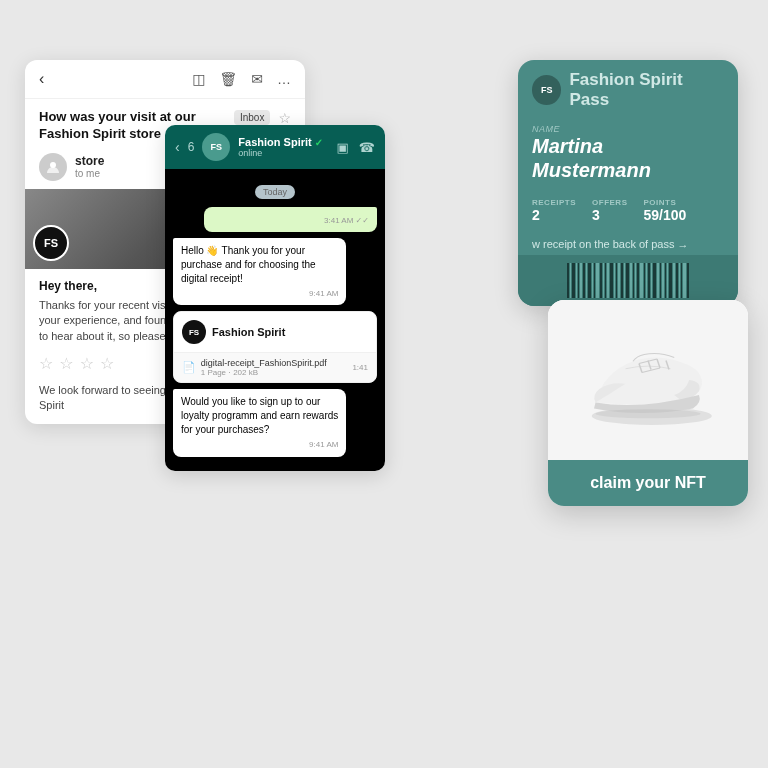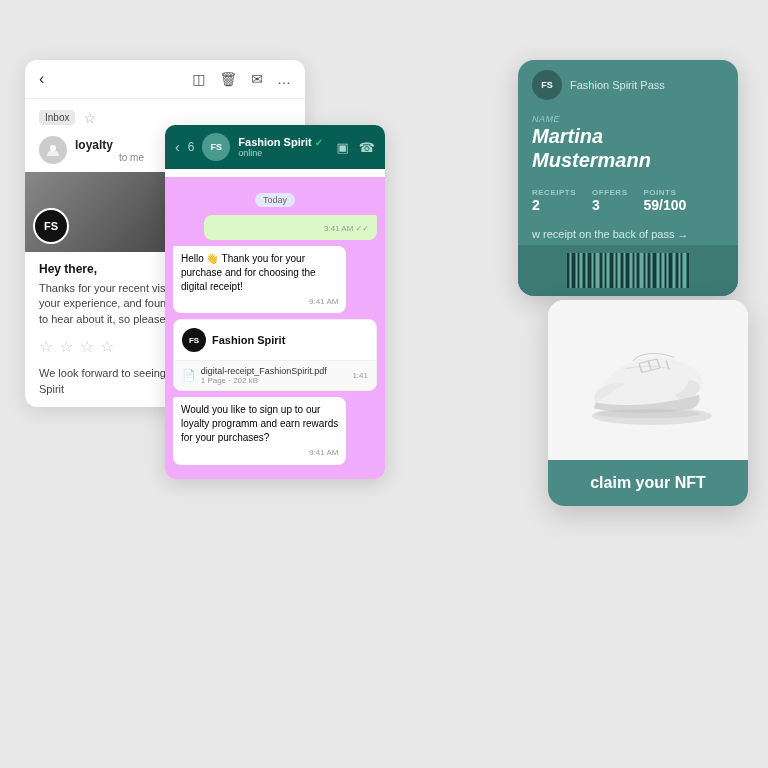--- a/index.html
+++ b/index.html
@@ -256,24 +256,23 @@
     }
 
     .wa-header-icons {
       display: flex;
       gap: 10px;
       color: #aed4d0;
       font-size: 13px;
     }
 
     .wa-chat-bg {
-      background: #f0abfc;
+      background: #000000;
       padding: 8px;
       min-height: 240px;
-      margin-top: 8px;
     }
 
     .wa-date-divider {
       text-align: center;
       margin: 4px 0 8px;
     }
 
     .wa-date-badge {
       background: rgba(225,245,254,0.8);
       font-size: 9px;
@@ -399,23 +398,23 @@
       background: rgba(0,0,0,0.3);
       display: flex;
       align-items: center;
       justify-content: center;
       font-size: 9px;
       font-weight: bold;
       color: #fff;
     }
 
     .pass-title {
-      font-size: 11px;
+      font-size: 17px;
       color: #d0e8e5;
-      font-weight: 400;
+      font-weight: 700;
     }
 
     .pass-name-section {
       padding: 4px 14px 8px;
       font-style: italic;
     }
 
     .pass-name-label {
       font-size: 9px;
       color: #a0c8c4;
@@ -531,34 +530,35 @@
       <span class="email-back-icon">‹</span>
       <div class="email-topbar-icons">
         <span class="email-topbar-icon">◫</span>
         <span class="email-topbar-icon">🗑</span>
         <span class="email-topbar-icon">✉</span>
         <span class="email-topbar-icon">…</span>
       </div>
     </div>
 
     <div class="email-subject-row">
+      <span class="email-subject-text">How was your visit at our Fashion Spirit store</span>
       <span class="inbox-badge">Inbox</span>
       <span class="star-icon">☆</span>
     </div>
 
     <div class="email-sender-row">
       <div class="avatar-circle">
         <svg width="16" height="16" viewBox="0 0 16 16">
             <circle cx="8" cy="6" r="3" fill="#fff"></circle>
             <path d="M2 14c0-3.3 2.7-6 6-6s6 2.7 6 6" fill="#fff" opacity="0.7"></path>
           </svg>
       </div>
       <div class="sender-info">
-        <div class="sender-name">loyalty</div>
-        <div style="font-size:10px;color:#888;margin-left:44px;">to me</div>
+        <div class="sender-name">store</div>
+        <div style="font-size:10px;color:#888;">to me</div>
       </div>
       <div class="email-sender-actions">
         <span style="font-size:11px;color:#888;">13:24</span>
         <span>↩</span>
         <span>…</span>
       </div>
     </div>
 
     <div class="email-image-block">
       <div class="fs-logo-circle">

